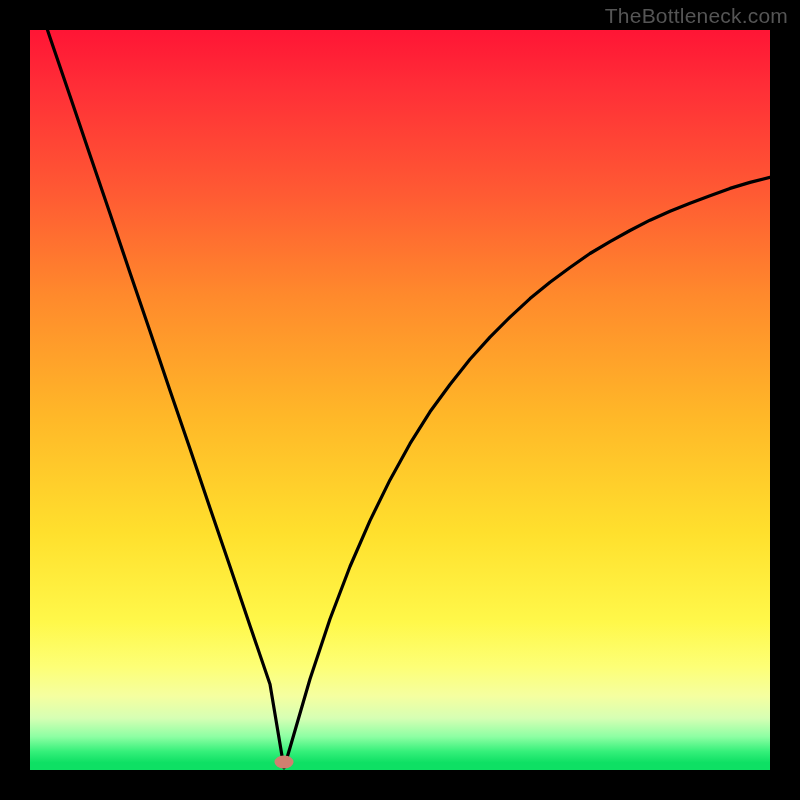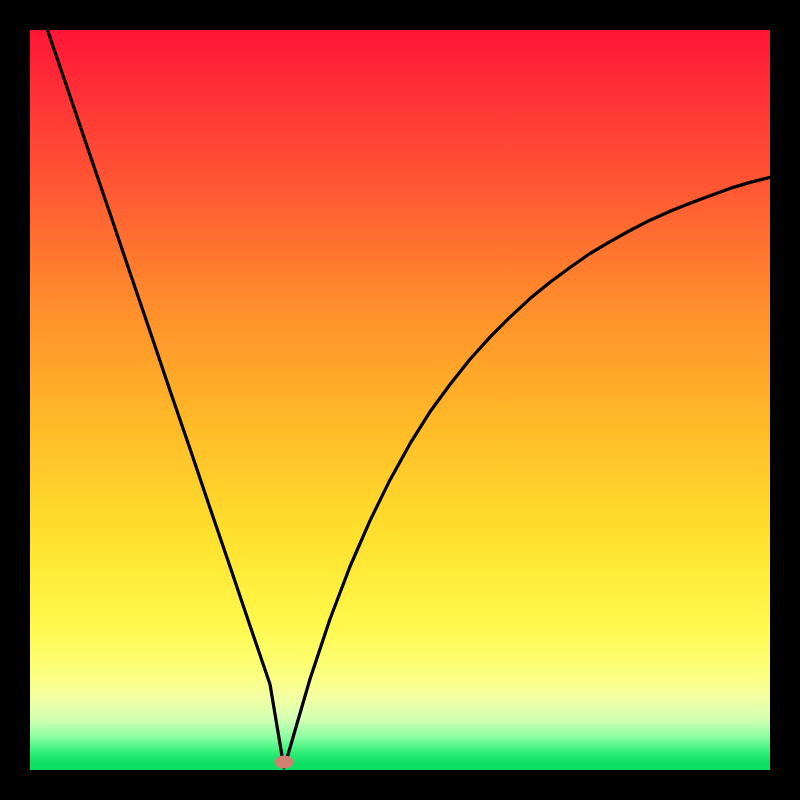--- a/index.html
+++ b/index.html
@@ -66,20 +66,21 @@
     font-size: 21px;
     font-weight: 500;
     letter-spacing: 0.2px;
     user-select: none;
   }
 </style>
 </head>
 <body>
 
 <div class="frame">
+  <div class="watermark">TheBottleneck.com</div>
 
   <div class="plot">
     <div class="grad"></div>
 
     <svg class="curve" viewBox="0 0 740 740" preserveAspectRatio="none">
       <path id="curve-path" fill="none" stroke="#000" stroke-width="3.2" stroke-linejoin="round" stroke-linecap="round" d="M0.0 -51.8 L20.0 7.4 L40.0 65.9 L60.0 125.1 L80.0 183.5 L100.0 242.7 L120.0 301.2 L140.0 360.4 L160.0 418.8 L180.0 478.0 L200.0 536.5 L220.0 595.7 L240.0 654.2 L254.0 737.8 L260.0 717.8 L280.0 649.0 L300.0 589.0 L320.0 536.5 L340.0 490.6 L360.0 449.9 L380.0 413.7 L400.0 381.8 L420.0 354.5 L440.0 329.3 L460.0 307.1 L480.0 287.1 L500.0 268.6 L520.0 252.3 L540.0 237.5 L560.0 223.5 L580.0 211.6 L600.0 200.5 L620.0 190.2 L640.0 181.3 L660.0 173.2 L680.0 165.8 L700.0 158.4 L720.0 152.4 L740.0 147.3"></path>
     </svg>
 
     <div id="marker" class="marker" style="left: 254px; top: 732px; background: rgb(207, 128, 112);"></div>
   </div>

